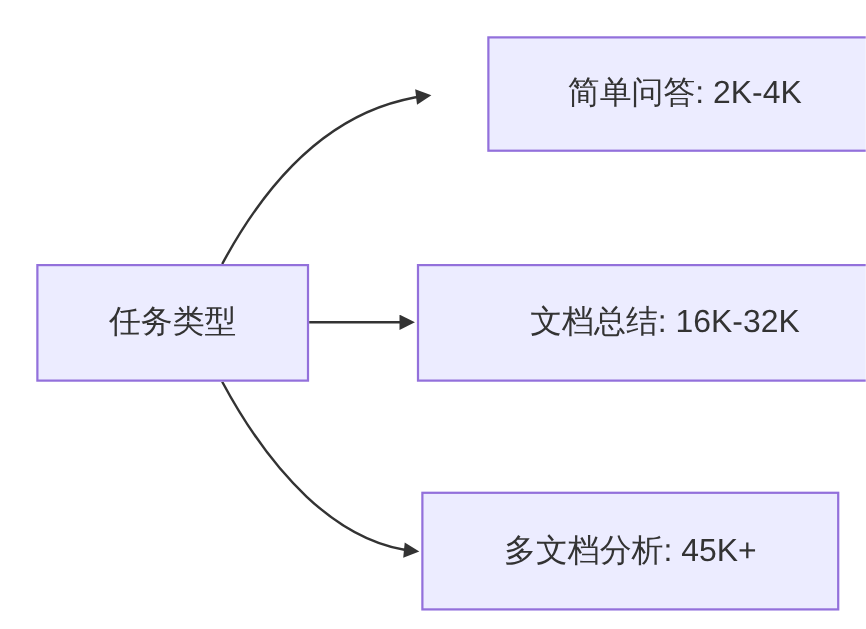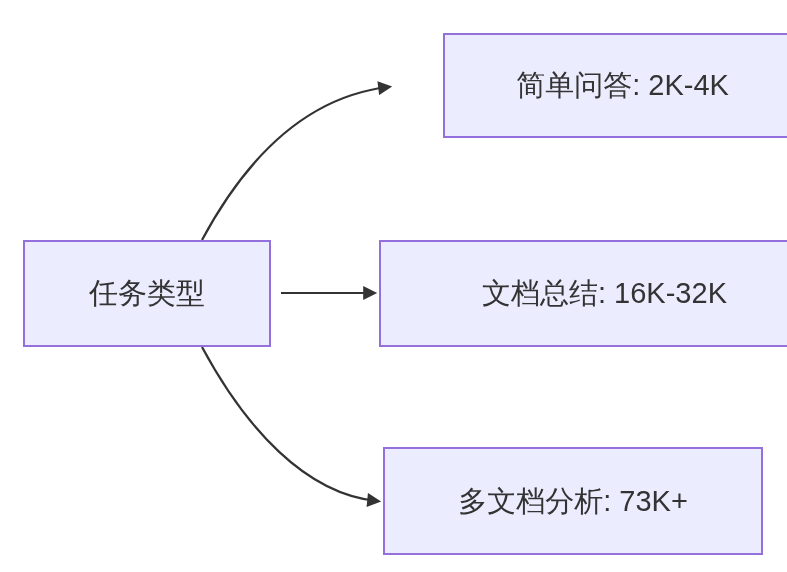--- a/index.html
+++ b/index.html
@@ -39,21 +39,21 @@
     color: var(--text);
     display: flex;
     align-items: center;
     justify-content: center;
     font-size: 29px;
     line-height: 1.2;
     text-align: center;
     white-space: nowrap;
   }
 
-  .node-root   { left: 23px;  top: 240px; width: 248px; height: 107px; }
+  .node-root   { left: 33px;  top: 240px; width: 248px; height: 107px; }
   .node-b0     { left: 395px; top: 33px;  width: 359px; height: 105px; margin-left: 48px; }
   .node-b1     { left: 379px; top: 240px; width: 451px; height: 107px; }
   .node-b2     { left: 383px; top: 447px; width: 380px; height: 108px; }
 </style>
 </head>
 <body>
 
 <div class="canvas">
 
   <svg class="edges-svg" viewBox="0 0 787 572" xmlns="http://www.w3.org/2000/svg">
@@ -73,16 +73,16 @@
 
   <div class="node node-b0">
     <span>简单问答: 2K-4K</span>
   </div>
 
   <div class="node node-b1">
     <span>文档总结: 16K-32K</span>
   </div>
 
   <div class="node node-b2">
-    <span>多文档分析: 73K+</span>
+    <span>多文档分析: 45K+</span>
   </div>
 
 </div>
 
 </body></html>

